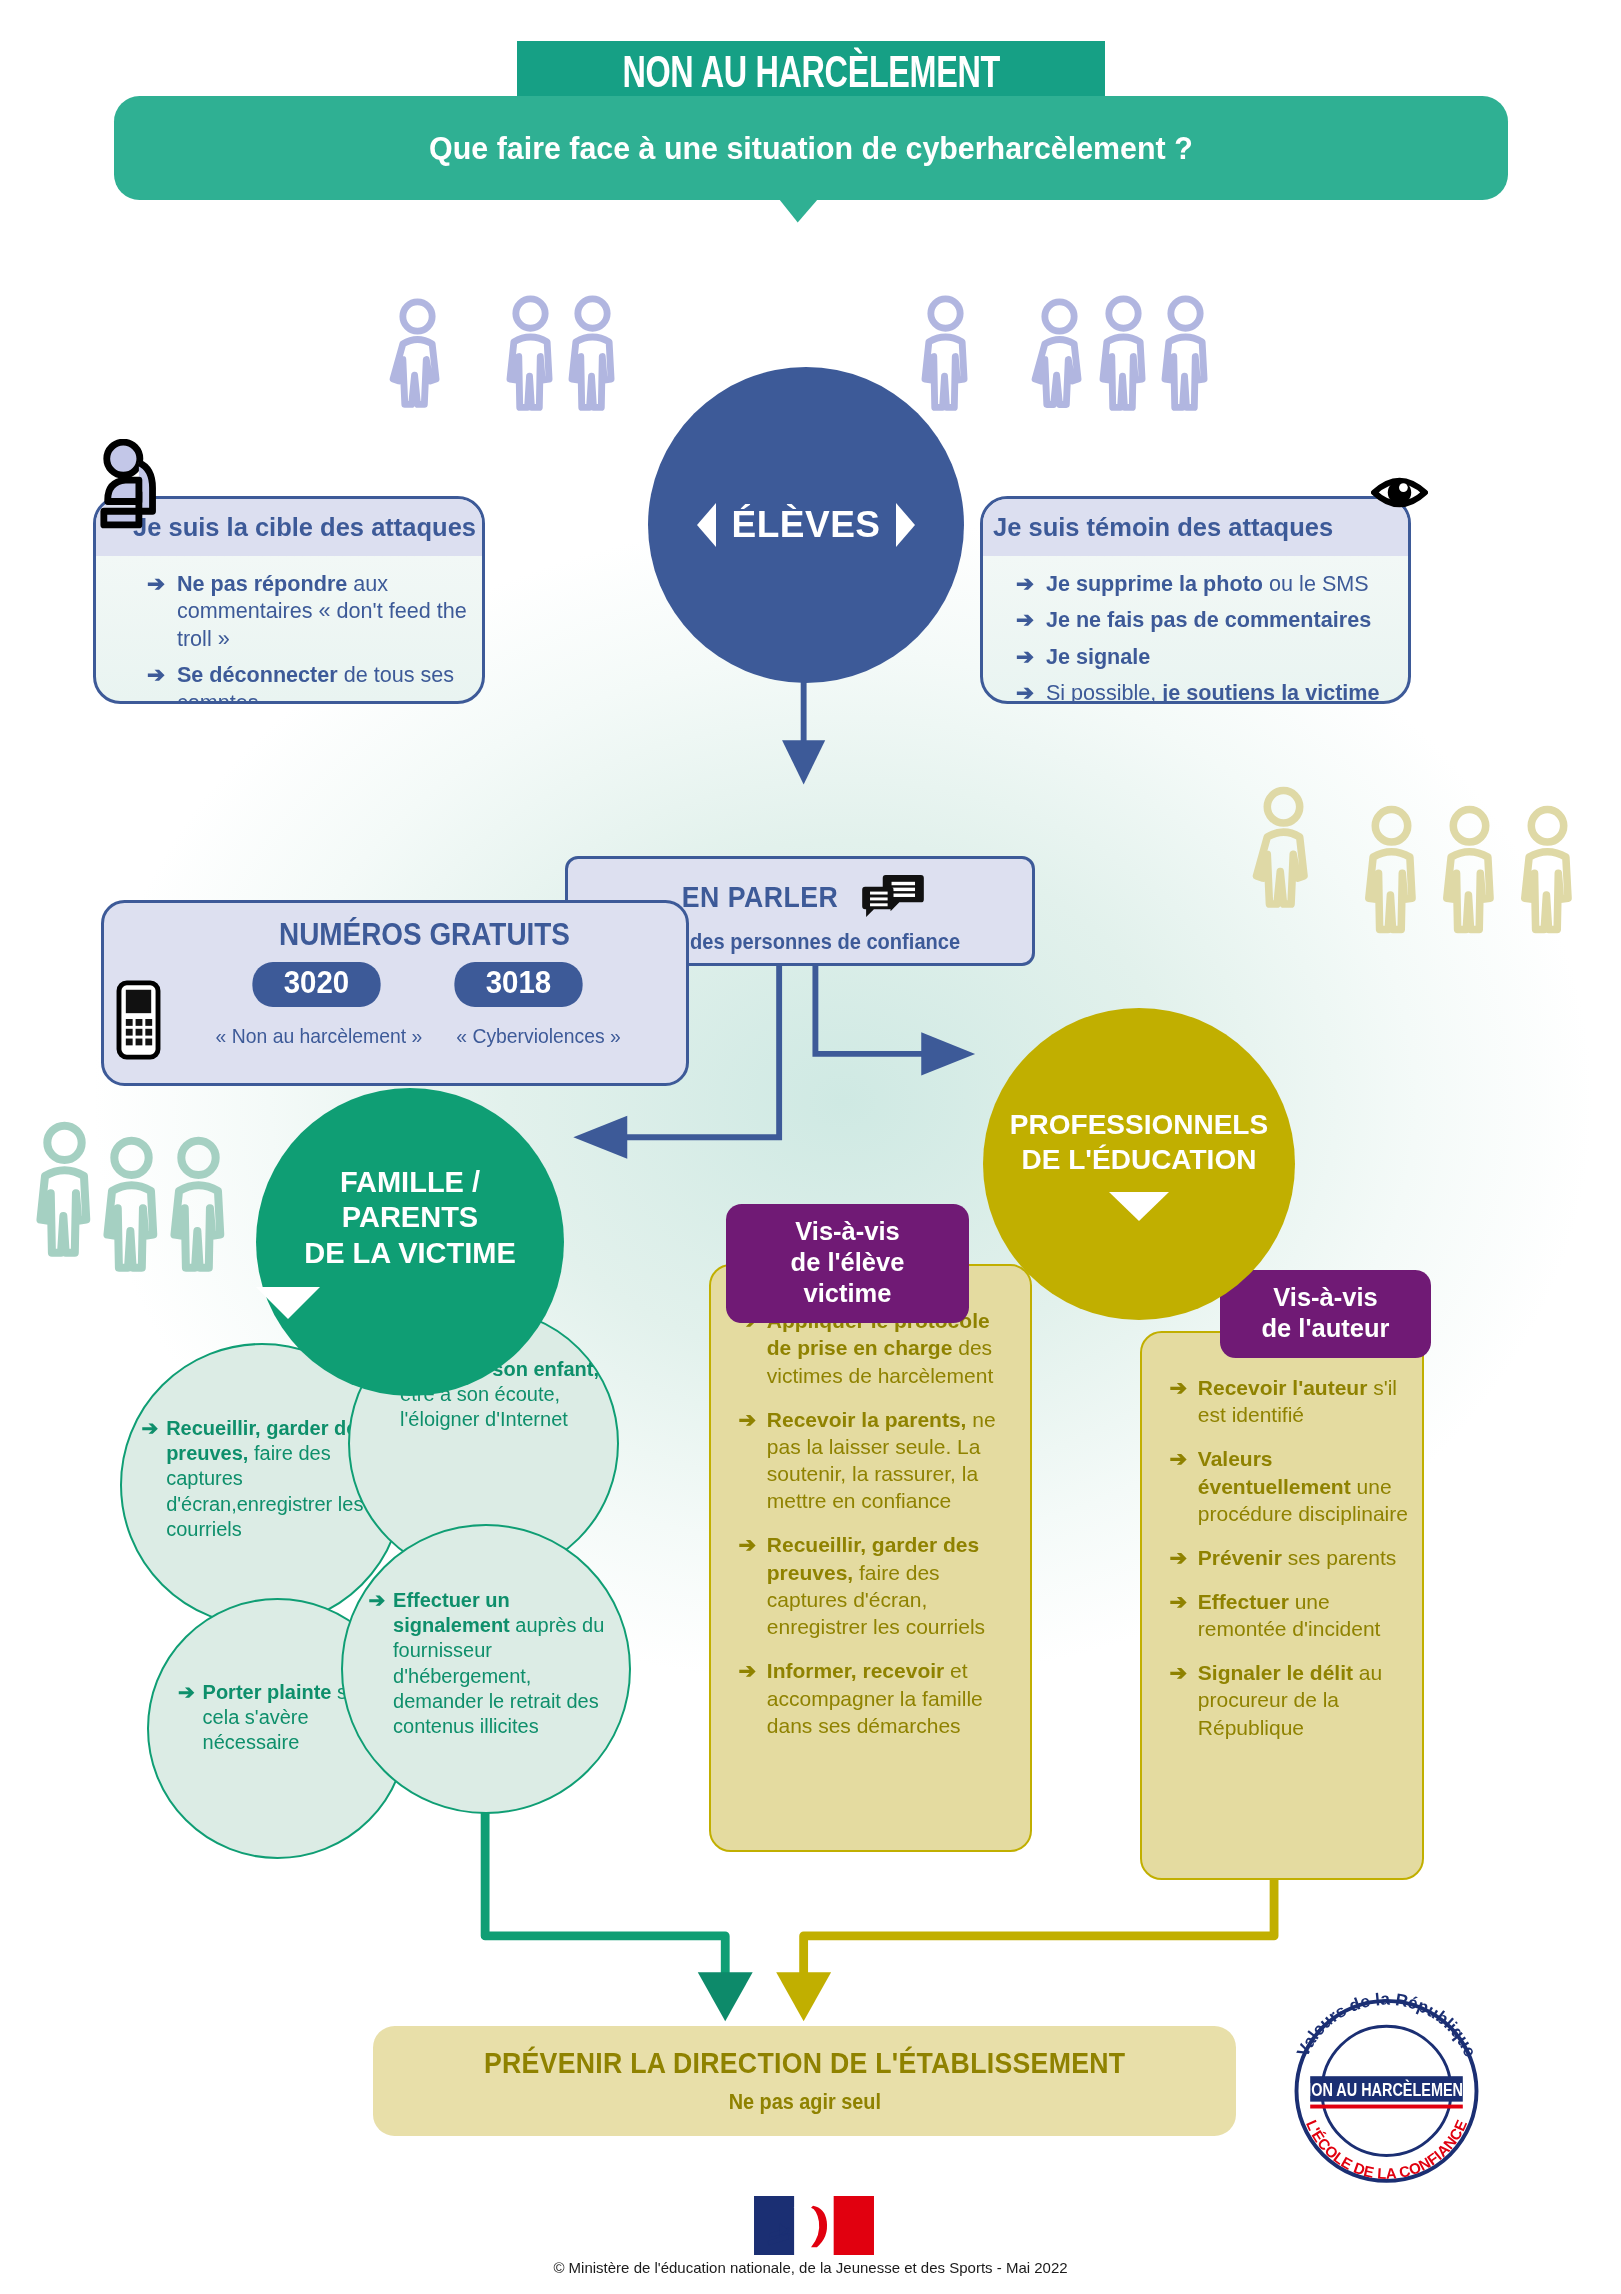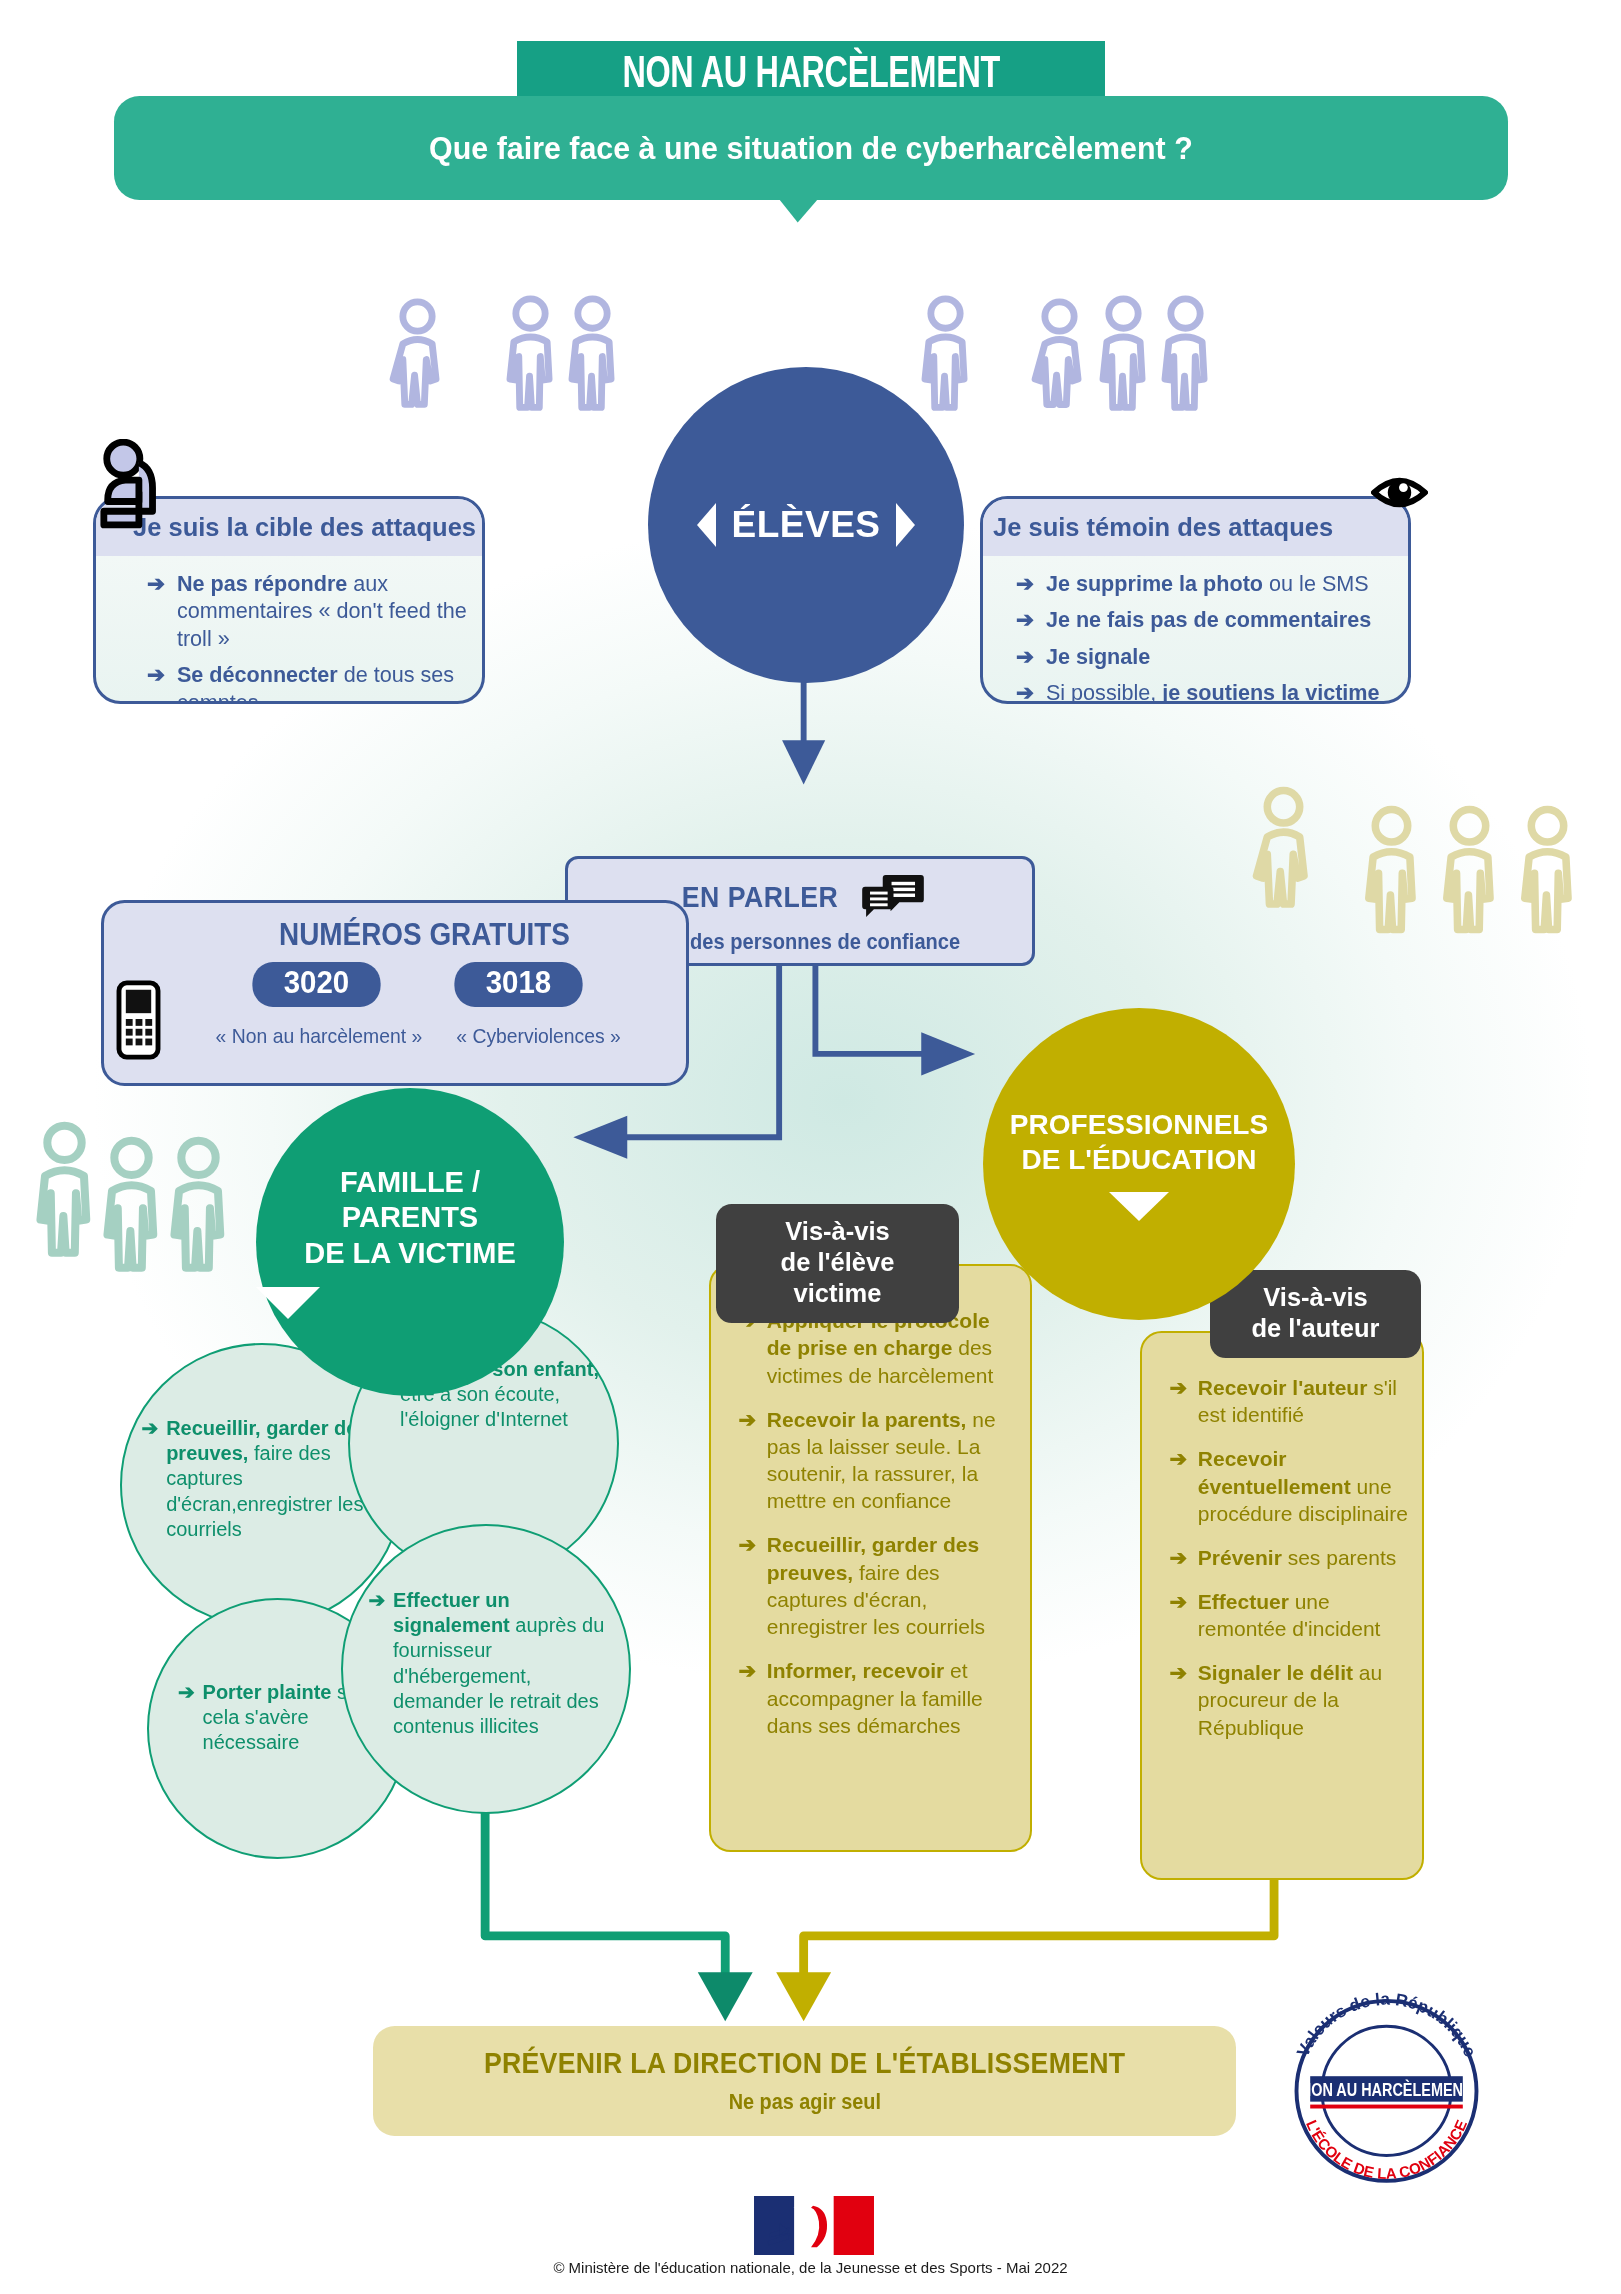--- a/index.html
+++ b/index.html
@@ -162,23 +162,23 @@
 
   #fam-b1 { left: 120px; top: 1343px; width: 284px; height: 284px; }
   #fam-b1 .fb-txt { left: 19.6px; top: 71px; width: 257px; }
   #fam-b2 { left: 348px; top: 1308px; width: 271px; height: 271px; z-index: 5; }
   #fam-b2 .fb-txt { left: 25.5px; top: 47px; width: 231px; }
   #fam-b3 { left: 341px; top: 1524px; width: 290px; height: 290px; z-index: 6; }
   #fam-b3 .fb-txt { left: 25.5px; top: 62px; width: 257px; }
   #fam-b4 { left: 147px; top: 1598px; width: 261px; height: 261px; z-index: 5; }
   #fam-b4 .fb-txt { left: 29px; top: 80px; width: 211px; }
   .olive-tab {
-    position: absolute; background: #404040; border-radius: 15.7px;
+    position: absolute; background: #701a75; border-radius: 15.7px;
     color: #fff; font-weight: 700; font-size: 25.5px; text-align: center;
-    line-height: 1.22; padding: 11.8px 23.5px 13.7px 23.5px; z-index: 7;
+    line-height: 1.22; padding: 11.8px 23.5px 13.7px 23.5px; z-index: 7; margin-left: 10px;
   }
   .olive-body {
     position: absolute; background: #e4dba0; border: 2.9px solid #c1af00;
     border-radius: 21.6px; z-index: 6;
   }
   .op-item {
     display: flex; gap: 10.8px; color: #8f8200; font-size: 21px; line-height: 1.3;
     margin-bottom: 16.7px;
   }
   .op-item b { font-weight: 700; color: #8f8200; }
@@ -535,21 +535,21 @@
 </div>
 
 <div class="olive-body" id="olive-auteur-body">
   <div id="olive-auteur-list">
     <div class="op-item">
       <span class="arw">➔</span>
       <span><b>Recevoir l'auteur</b><span> s'il est identifié</span></span>
     </div>
     <div class="op-item">
       <span class="arw">➔</span>
-      <span><b>Recevoir éventuellement</b><span> une procédure disciplinaire</span></span>
+      <span><b>Valeurs éventuellement</b><span> une procédure disciplinaire</span></span>
     </div>
     <div class="op-item">
       <span class="arw">➔</span>
       <span><b>Prévenir</b><span> ses parents</span></span>
     </div>
     <div class="op-item">
       <span class="arw">➔</span>
       <span><b>Effectuer</b><span> une remontée d'incident</span></span>
     </div>
     <div class="op-item">

